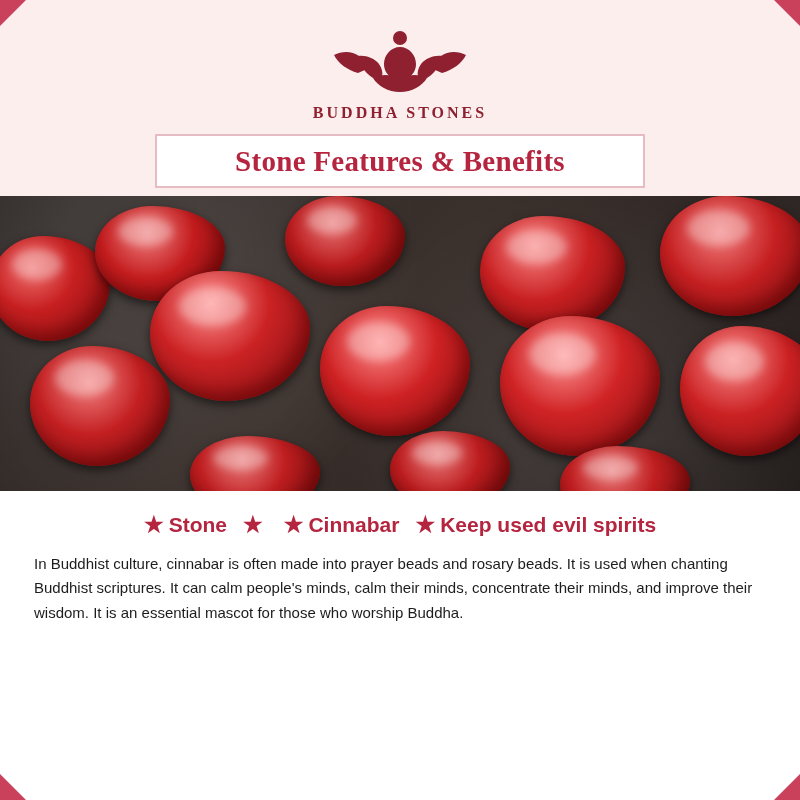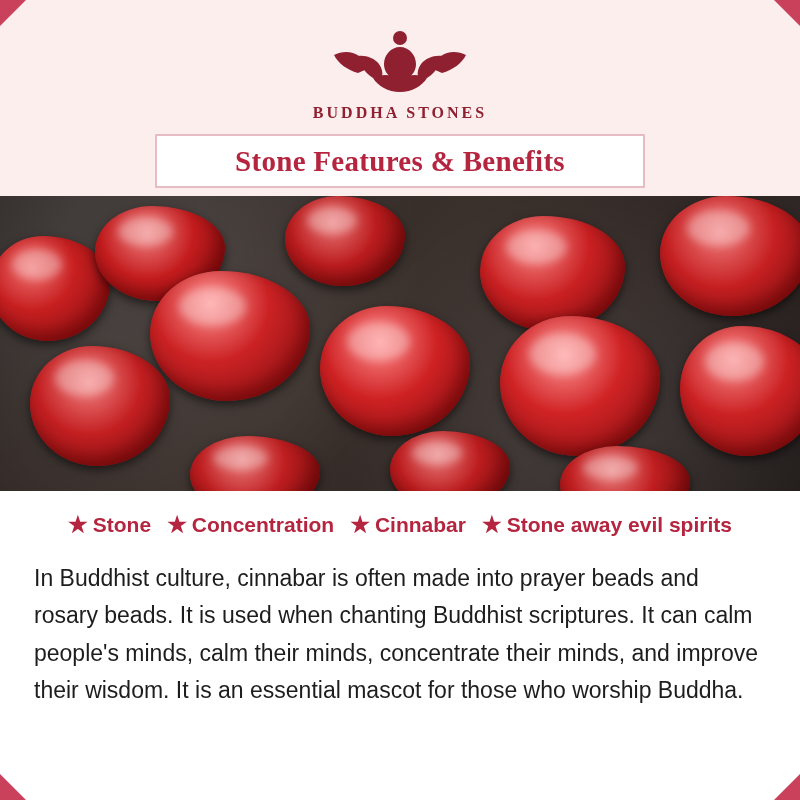--- a/index.html
+++ b/index.html
@@ -183,21 +183,21 @@
     color: #b5253f;
     white-space: nowrap;
   }
   .star {
     color: #b5253f;
     font-size: 22px;
     margin-right: 5px;
     line-height: 1;
   }
   .desc {
-    font-size: 23px;
+    font-size: 15px;
     line-height: 1.62;
     color: #1d1d1d;
     text-align: left;
     padding: 0 2px;
   }
 </style>
 </head>
 <body>
 
 <div class="poster">
@@ -252,28 +252,27 @@
   </div>
 
   <div class="content">
     <div class="benefits">
       <div class="benefit">
         <span class="star">★</span>
         <span>Stone</span>
       </div>
       <div class="benefit">
         <span class="star">★</span>
-        <span>Concentration</span>
       </div>
       <div class="benefit">
         <span class="star">★</span>
         <span>Cinnabar</span>
       </div>
       <div class="benefit">
         <span class="star">★</span>
-        <span>Stone away evil spirits</span>
+        <span>Keep used evil spirits</span>
       </div>
     </div>
 
     <p class="desc">In Buddhist culture, cinnabar is often made into prayer beads and rosary beads. It is used when chanting Buddhist scriptures. It can calm people's minds, calm their minds, concentrate their minds, and improve their wisdom. It is an essential mascot for those who worship Buddha.</p>
   </div>
 
 </div>
 
 </body></html>

